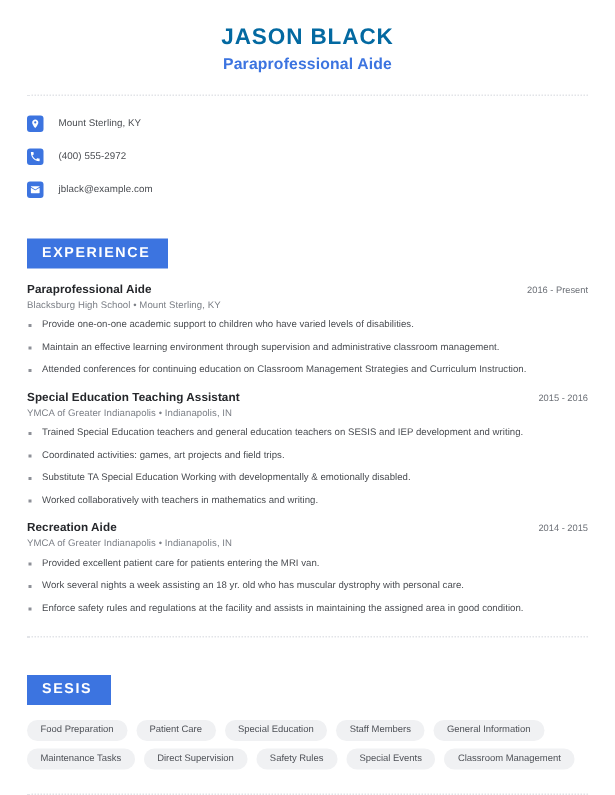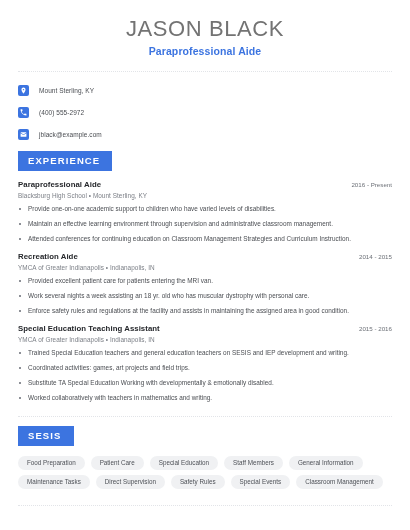--- a/index.html
+++ b/index.html
@@ -25,24 +25,24 @@
     overflow: hidden;
   }
 
   
   .header {
     padding-top: 16px;
     text-align: center;
   }
 
   .name {
-    font-size: 22px;
-    font-weight: normal;
+    font-size: 15px;
+    font-weight: bold;
     letter-spacing: 0.6px;
-    color: #737373;
+    color: #0369a1;
     line-height: 1.15;
   }
 
   .job-title {
     margin-top: 4px;
     font-size: 10.5px;
     font-weight: bold;
     color: #3c74e0;
     letter-spacing: 0.1px;
   }
@@ -80,21 +80,21 @@
   }
   .contact-icon svg { display: block; }
 
   .contact-text {
     font-size: 6.5px;
     color: #4a4d52;
     letter-spacing: 0.05px;
   }
 
   
-  .section { margin-top: 8px; }
+  .section { margin-top: 24px; }
 
   .section-badge {
     display: inline-block;
     background: #3c74e0;
     color: #ffffff;
     font-size: 9.5px;
     font-weight: bold;
     letter-spacing: 1.1px;
     padding: 4px 12px 4px 10px;
     line-height: 1.25;
@@ -229,50 +229,50 @@
       <div class="entry">
         <div class="entry-top">
           <span class="entry-role">Paraprofessional Aide</span>
           <span class="entry-dates">2016 - Present</span>
         </div>
         <div class="entry-org">Blacksburg High School • Mount Sterling, KY</div>
         <ul class="bullets">
           <li>Provide one-on-one academic support to children who have varied levels of disabilities.</li>
           <li>Maintain an effective learning environment through supervision and administrative classroom management.</li>
           <li>Attended conferences for continuing education on Classroom Management Strategies and Curriculum Instruction.</li>
-        </ul>
-      </div>
-
-      <div class="entry">
-        <div class="entry-top">
-          <span class="entry-role">Recreation Aide</span>
-          <span class="entry-dates">2014 - 2015</span>
-        </div>
-        <div class="entry-org">YMCA of Greater Indianapolis • Indianapolis, IN</div>
-        <ul class="bullets">
-          <li>Provided excellent patient care for patients entering the MRI van.</li>
-          <li>Work several nights a week assisting an 18 yr. old who has muscular dystrophy with personal care.</li>
-          <li>Enforce safety rules and regulations at the facility and assists in maintaining the assigned area in good condition.</li>
         </ul>
       </div>
 
       <div class="entry">
         <div class="entry-top">
           <span class="entry-role">Special Education Teaching Assistant</span>
           <span class="entry-dates">2015 - 2016</span>
         </div>
         <div class="entry-org">YMCA of Greater Indianapolis • Indianapolis, IN</div>
         <ul class="bullets">
           <li>Trained Special Education teachers and general education teachers on SESIS and IEP development and writing.</li>
           <li>Coordinated activities: games, art projects and field trips.</li>
           <li>Substitute TA Special Education Working with developmentally &amp; emotionally disabled.</li>
           <li>Worked collaboratively with teachers in mathematics and writing.</li>
         </ul>
       </div>
 
+      <div class="entry">
+        <div class="entry-top">
+          <span class="entry-role">Recreation Aide</span>
+          <span class="entry-dates">2014 - 2015</span>
+        </div>
+        <div class="entry-org">YMCA of Greater Indianapolis • Indianapolis, IN</div>
+        <ul class="bullets">
+          <li>Provided excellent patient care for patients entering the MRI van.</li>
+          <li>Work several nights a week assisting an 18 yr. old who has muscular dystrophy with personal care.</li>
+          <li>Enforce safety rules and regulations at the facility and assists in maintaining the assigned area in good condition.</li>
+        </ul>
+      </div>
+
     </div>
   </div>
 
   <div class="divider divider-pre-skills"></div>
 
   <div class="section">
     <span class="section-badge">SESIS</span>
 
     <div class="skills-wrap">
       <span class="skill-pill">Food Preparation</span>

